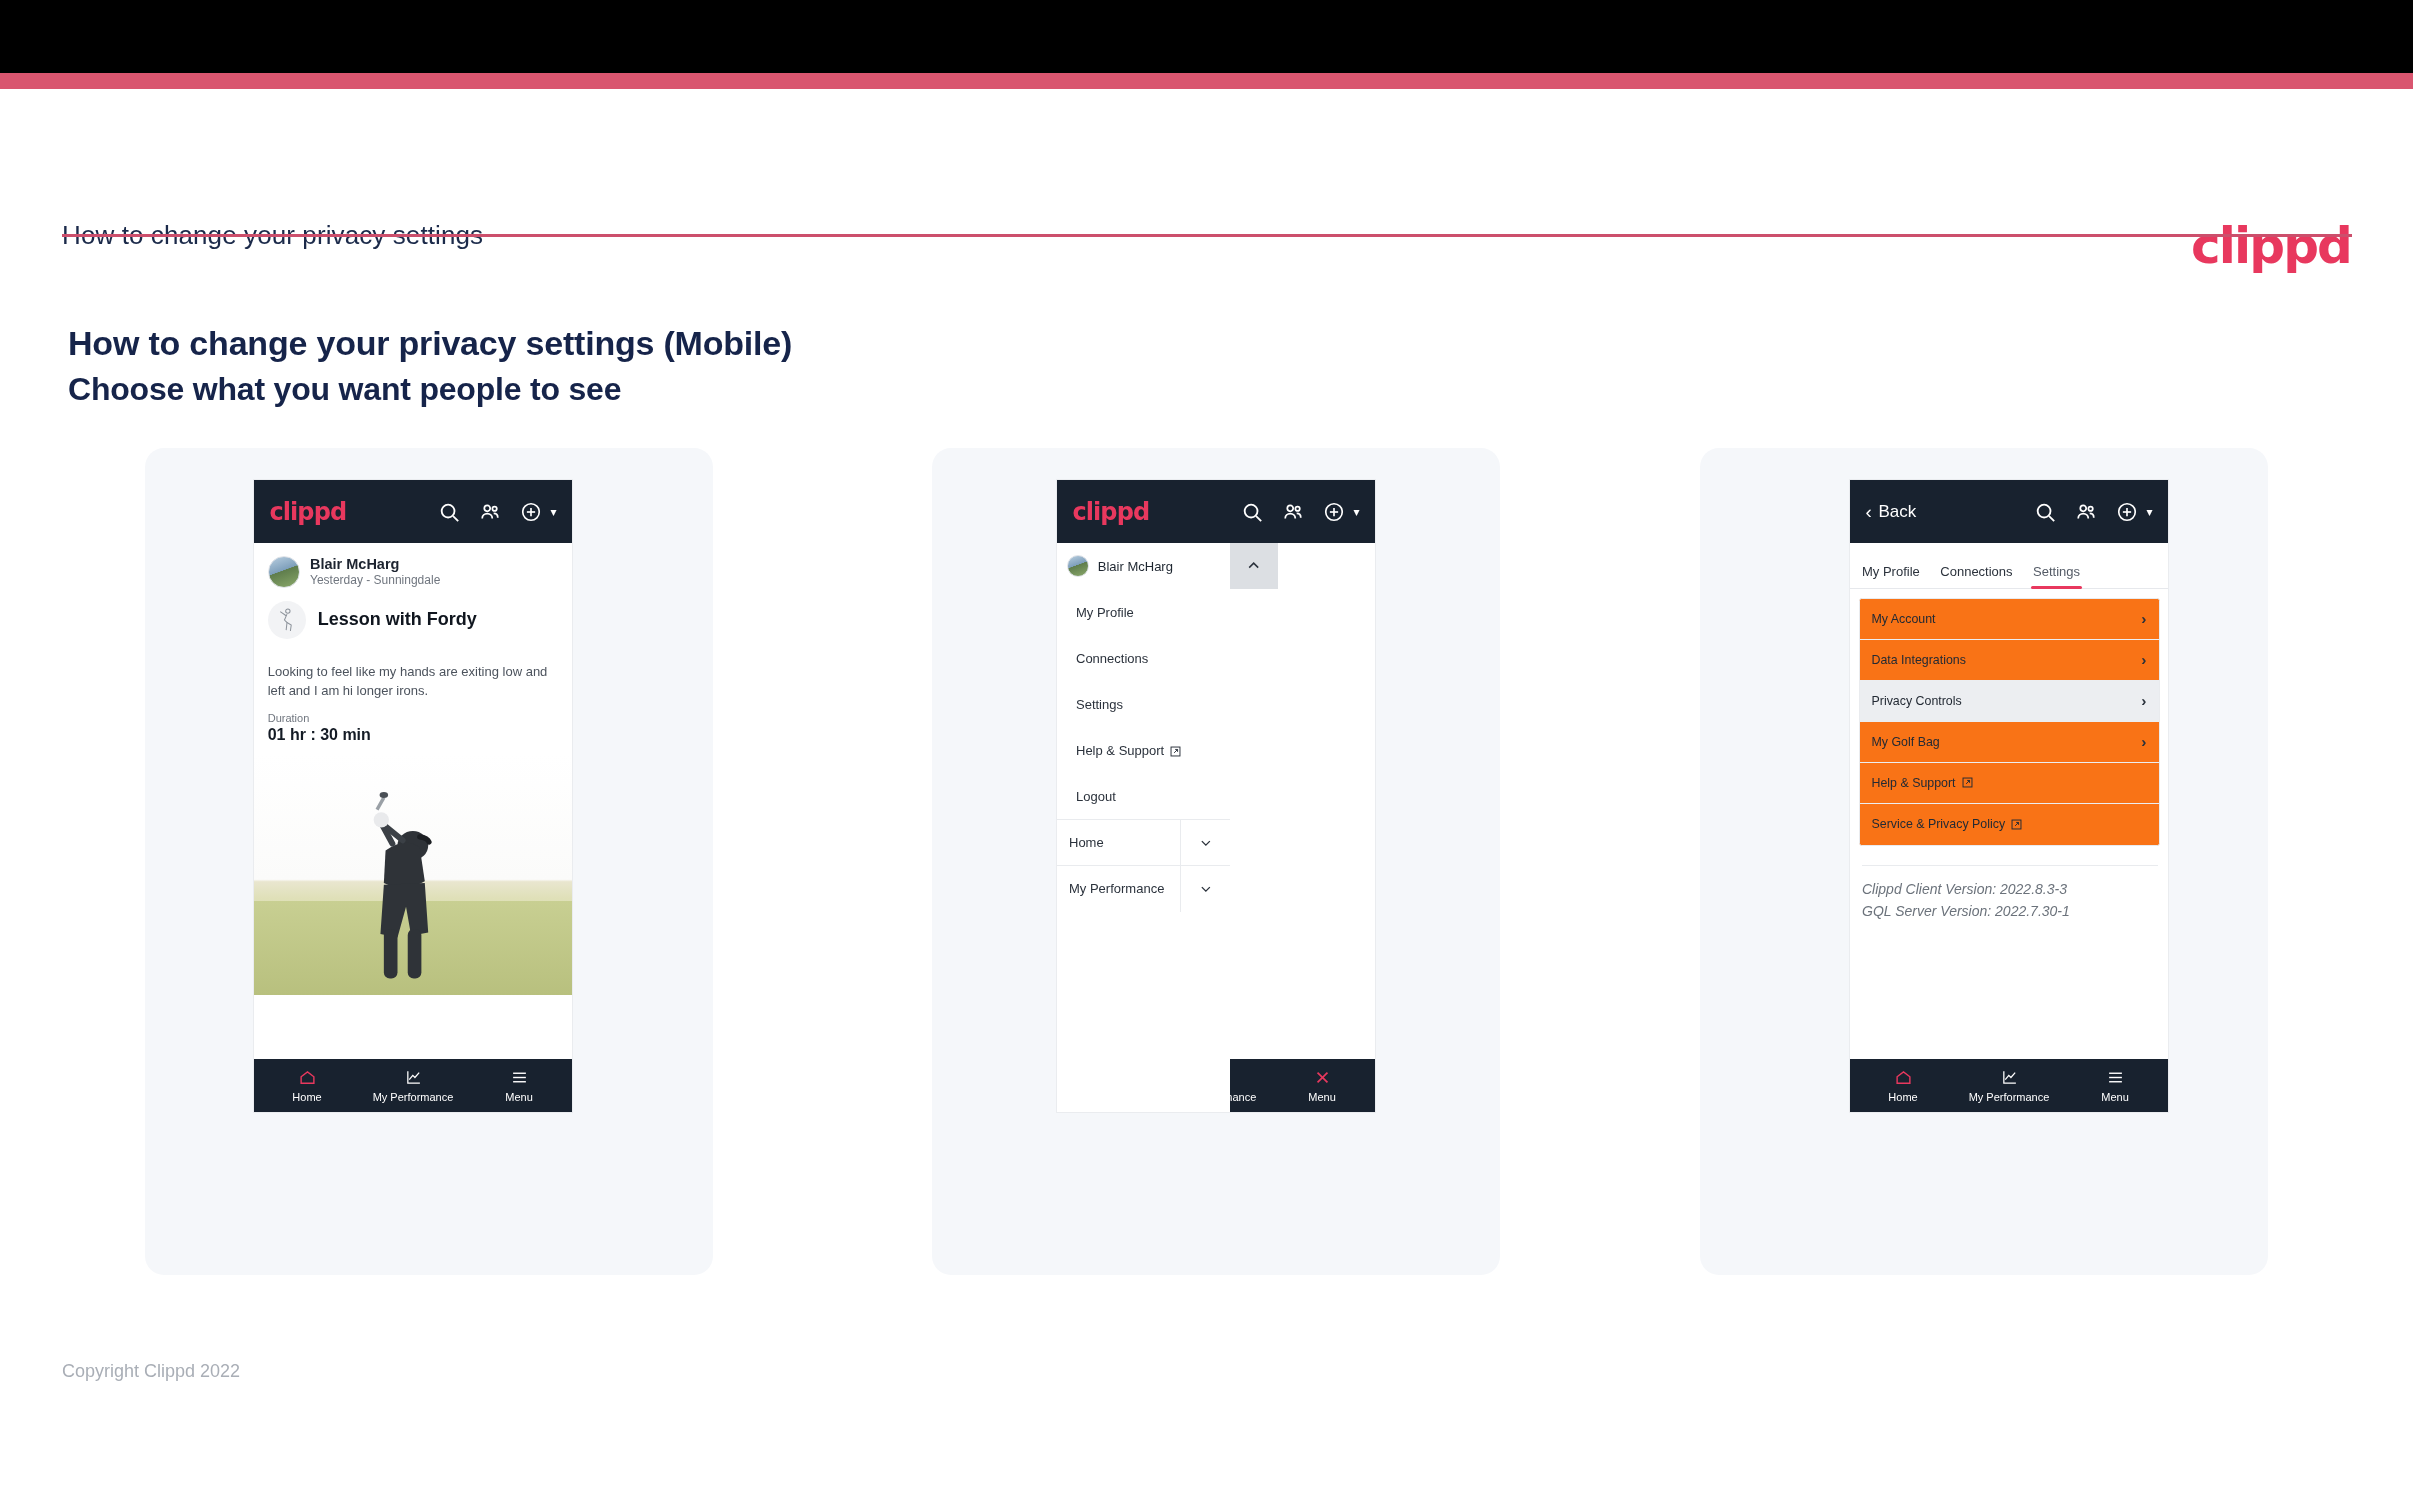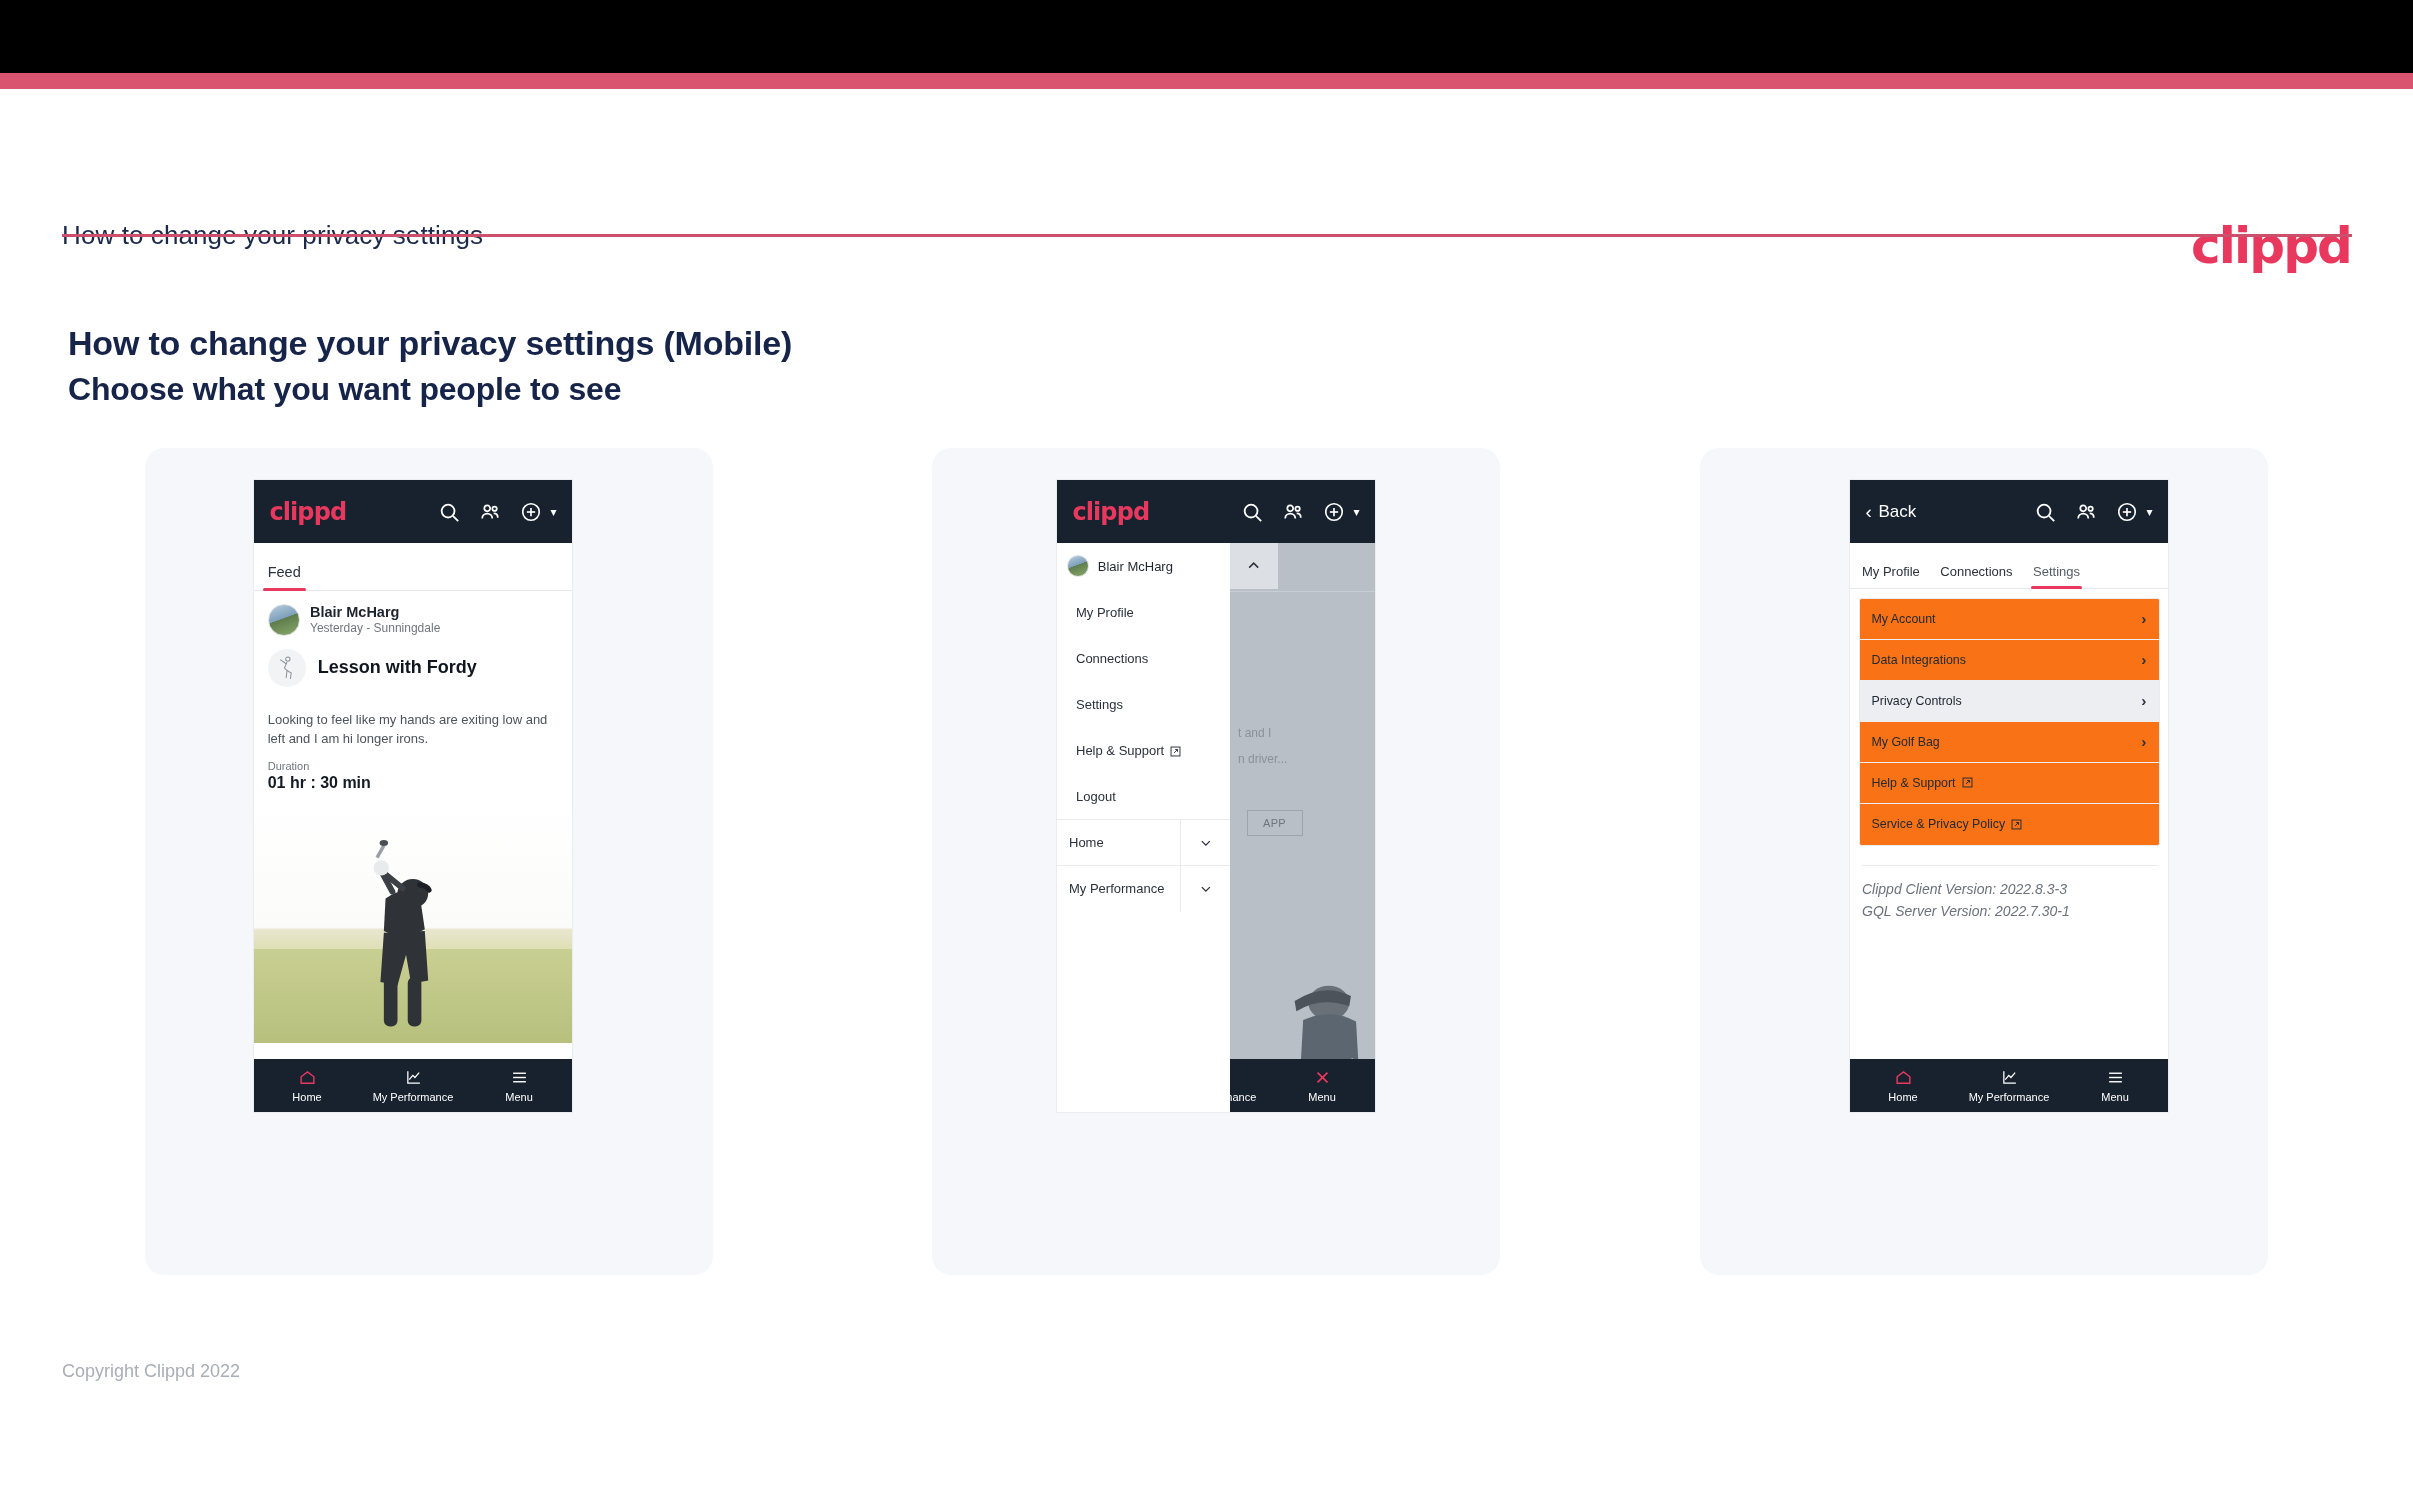--- a/index.html
+++ b/index.html
@@ -263,26 +263,20 @@
               <svg viewBox="0 0 24 24" fill="none" stroke="#fff" stroke-width="1.8">
                   <circle cx="12" cy="12" r="9"></circle>
                   <line x1="12" y1="7.5" x2="12" y2="16.5"></line>
                   <line x1="7.5" y1="12" x2="16.5" y2="12"></line>
                 </svg>
             </span>
             <span class="caret-dn">▾</span>
           </div>
         </div>
 
-        <div class="tabs-row">
-          <div class="tab active-left">
-            <span>Feed</span>
-            <span class="uline"></span>
-          </div>
-        </div>
 
         <div class="post">
           <div class="post-user">
             <div class="avatar"></div>
             <div>
               <div class="post-name">Blair McHarg</div>
               <div class="post-meta">Yesterday - Sunningdale</div>
             </div>
           </div>
 
@@ -387,35 +381,20 @@
                   <line x1="12" y1="7.5" x2="12" y2="16.5"></line>
                   <line x1="7.5" y1="12" x2="16.5" y2="12"></line>
                 </svg>
             </span>
             <span class="caret-dn">▾</span>
           </div>
         </div>
 
         <div class="p2-wrap">
 
-          <div class="p2-content-ghost">
-            <div class="ghost-line" style="top:48px;"></div>
-            <div class="ghost-txt" style="left:12px; top:183px;">t and I</div>
-            <div class="ghost-txt" style="left:12px; top:209px;">n driver...</div>
-            <div class="ghost-app">APP</div>
-            <div class="ghost-person">
-              <svg viewBox="0 0 130 170">
-                <ellipse cx="70" cy="42" rx="24" ry="20" fill="#6a7078"></ellipse>
-                <path d="M30 40 q34 -22 66 -6 l-2 12 q-34 -12 -62 6z" fill="#4c535b"></path>
-                <path d="M40 62 q34 -14 62 2 l6 106 H34 z" fill="#5b6670"></path>
-                <path d="M96 108 L126 148" stroke="#c9cdd1" stroke-width="4" fill="none"></path>
-                <rect x="0" y="148" width="130" height="22" fill="#8e9c78"></rect>
-              </svg>
-            </div>
-          </div>
 
           <div class="drawer">
             <div class="drawer-head">
               <div class="avatar"></div>
               <div class="drawer-name">Blair McHarg</div>
             </div>
             <div class="drawer-item">
               <span>My Profile</span>
             </div>
             <div class="drawer-item">

